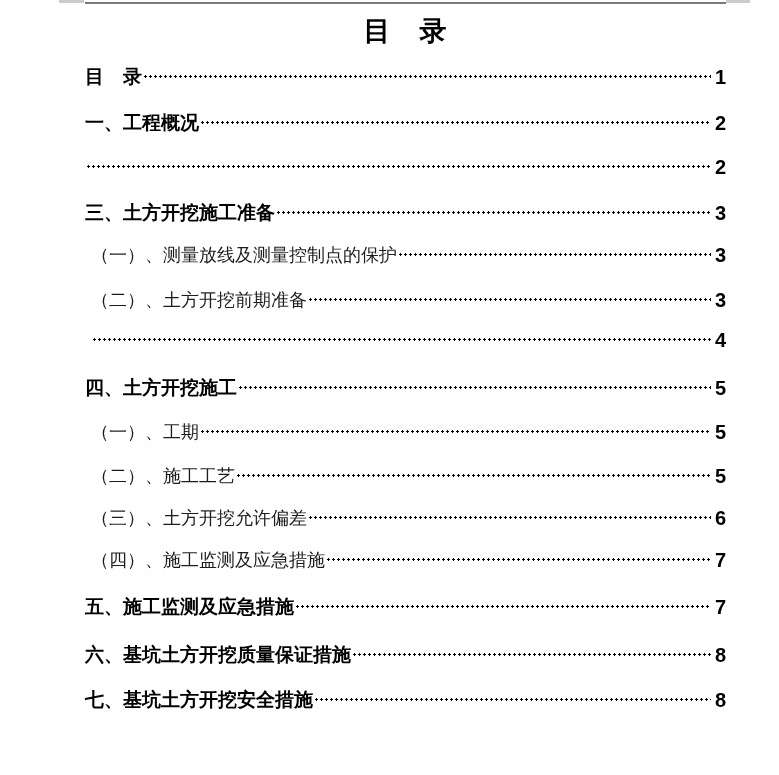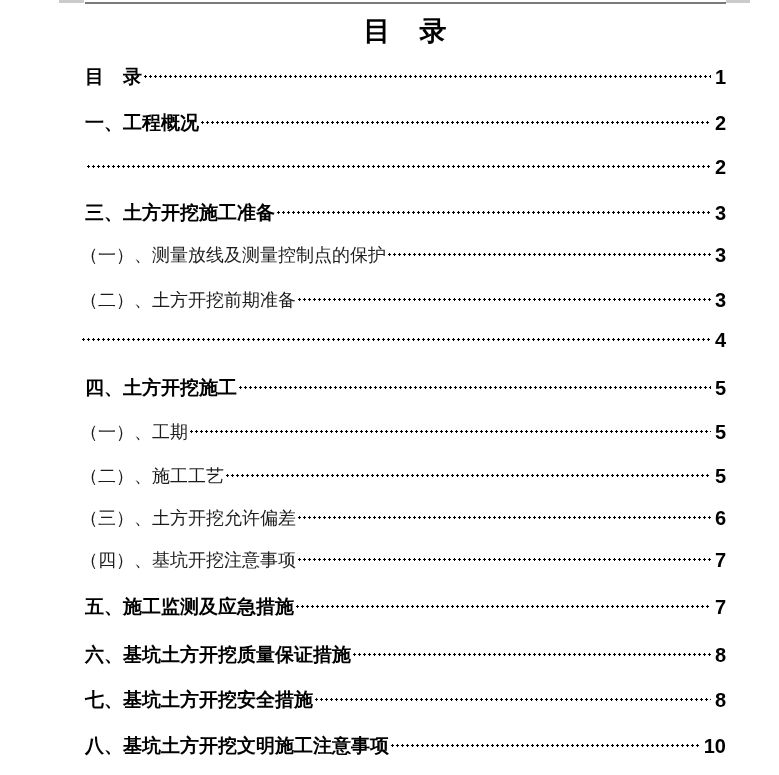--- a/index.html
+++ b/index.html
@@ -48,21 +48,21 @@
 
   .row {
     position: absolute;
     left: 85px;
     right: 47px;
     height: 26px;
     display: flex;
     align-items: center;
     cursor: default;
   }
-  .row.lvl2 { left: 80px; }
+  .row.lvl2 { left: 91px; }
 
   .lbl {
     white-space: pre;
     font-size: 19px;
     color: #000000;
     flex: 0 0 auto;
   }
   .row.lvl1 .lbl { font-weight: bold; }
   .row.lvl2 .lbl { font-weight: normal; font-size: 18px; color: #1c1c1c; }
 
@@ -155,21 +155,21 @@
     <span class="pg">5</span>
   </div>
 
   <div class="row lvl2" style="top:505px">
     <span class="lbl">（三）、土方开挖允许偏差</span>
     <span class="leader"></span>
     <span class="pg">6</span>
   </div>
 
   <div class="row lvl2" style="top:547px">
-    <span class="lbl">（四）、基坑开挖注意事项</span>
+    <span class="lbl">（四）、施工监测及应急措施</span>
     <span class="leader"></span>
     <span class="pg">7</span>
   </div>
 
   <div class="row lvl1" style="top:594px">
     <span class="lbl">五、施工监测及应急措施</span>
     <span class="leader"></span>
     <span class="pg">7</span>
   </div>
 
@@ -178,19 +178,14 @@
     <span class="leader"></span>
     <span class="pg">8</span>
   </div>
 
   <div class="row lvl1" style="top:687px">
     <span class="lbl">七、基坑土方开挖安全措施</span>
     <span class="leader"></span>
     <span class="pg">8</span>
   </div>
 
-  <div class="row lvl1" style="top:733px">
-    <span class="lbl">八、基坑土方开挖文明施工注意事项</span>
-    <span class="leader"></span>
-    <span class="pg">10</span>
-  </div>
 
 </div>
 
 </body></html>

